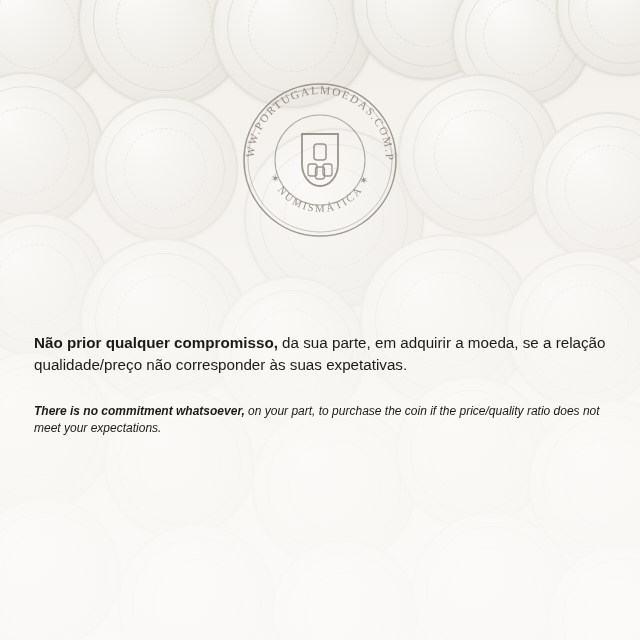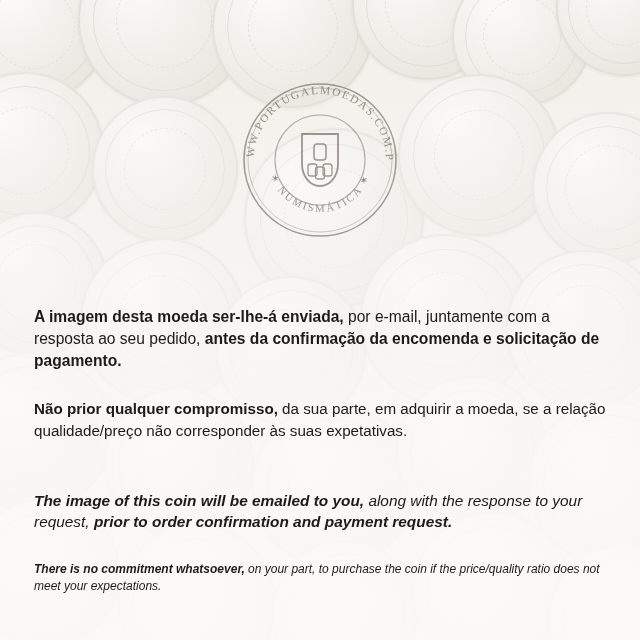--- a/index.html
+++ b/index.html
@@ -156,30 +156,24 @@
         <rect x="82" y="72" width="12" height="16" rx="3" fill="none" stroke="currentColor" stroke-width="1.5"></rect>
         <rect x="76" y="92" width="9" height="12" rx="2.5" fill="none" stroke="currentColor" stroke-width="1.3"></rect>
         <rect x="91" y="92" width="9" height="12" rx="2.5" fill="none" stroke="currentColor" stroke-width="1.3"></rect>
         <rect x="83.5" y="95" width="9" height="12" rx="2.5" fill="none" stroke="currentColor" stroke-width="1.3"></rect>
       </g>
     </svg>
   </div>
 
   <div class="content">
 
-    <p class="para p-pt1">
-      <span class="b">A imagem desta moeda ser-lhe-á enviada,</span><span class="n"> por e-mail, juntamente com a resposta ao seu pedido, </span><span class="b">antes da confirmação da encomenda e solicitação de pagamento.</span>
-    </p>
 
     <p class="para p-pt2">
       <span class="b">Não prior qualquer compromisso,</span><span class="n"> da sua parte, em adquirir a moeda, se a relação qualidade/preço não corresponder às suas expetativas.</span>
     </p>
 
-    <p class="para p-en1">
-      <span class="b">The image of this coin will be emailed to you,</span><span class="n"> along with the response to your request, </span><span class="b">prior to order confirmation and payment request.</span>
-    </p>
 
     <p class="para p-en2">
       <span class="b">There is no commitment whatsoever,</span><span class="n"> on your part, to purchase the coin if the price/quality ratio does not meet your expectations.</span>
     </p>
 
   </div>
 </div>
 
 </body></html>

